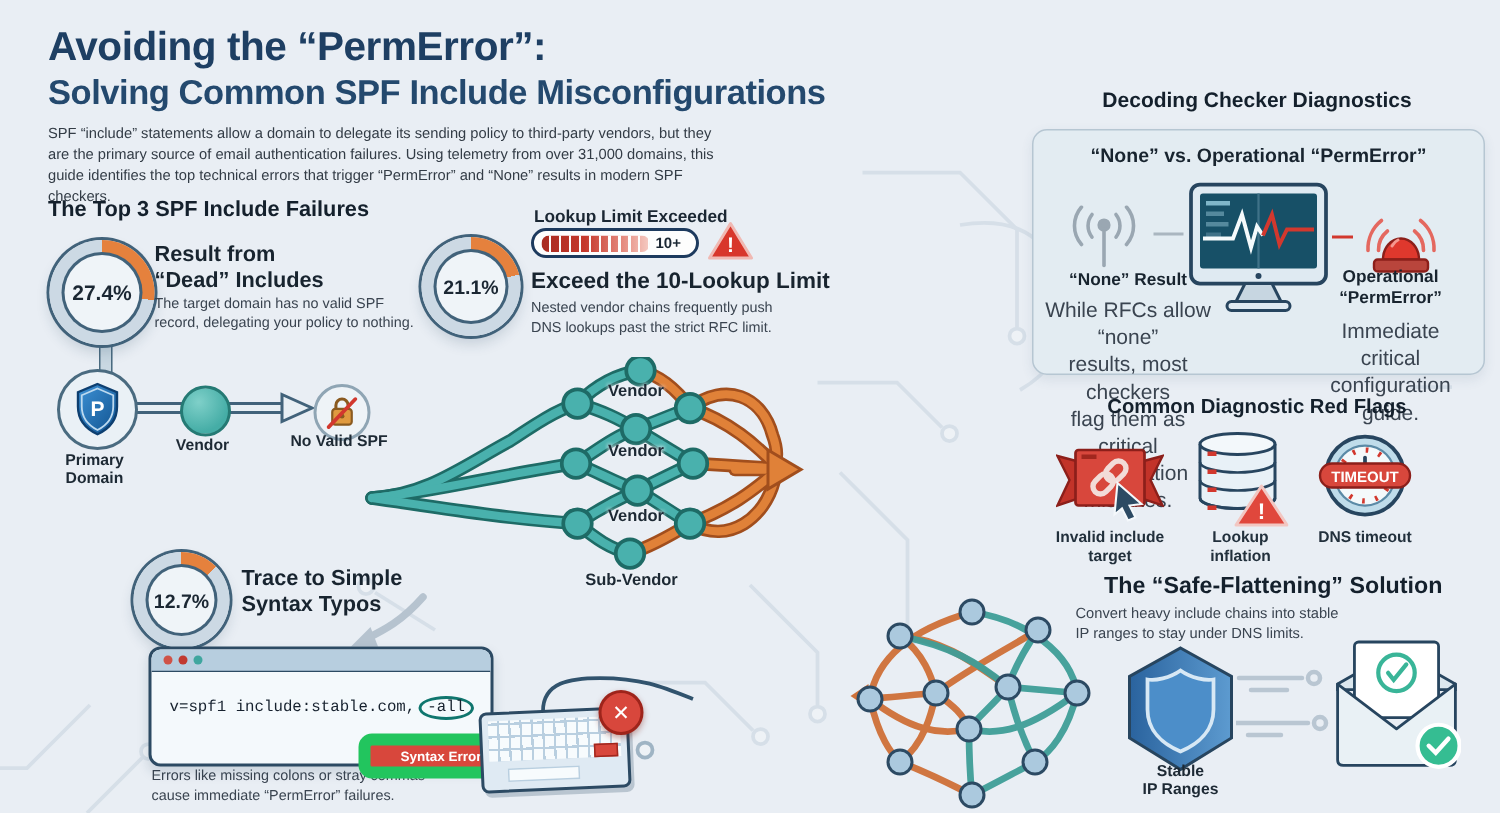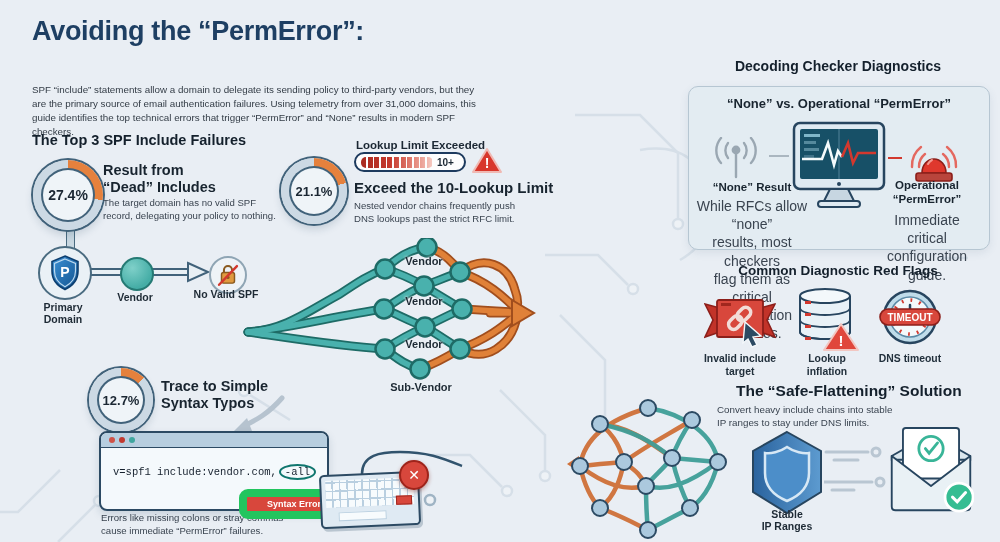--- a/index.html
+++ b/index.html
@@ -116,20 +116,21 @@
       <circle cx="430" cy="500" r="5" fill="#eef2f6" stroke="#9fb4c4"></circle>
     </g>
 
     <g>
       <path d="M282,398 C268,414 256,420 244,426" stroke="#b6c3cf" stroke-width="5" fill="none" stroke-linecap="round"></path>
       <polygon points="247,418 234,431 252,431" fill="#b6c3cf"></polygon>
     </g>
   </svg>
 
   <div class="abs h1a" style="left:32px;top:16px;z-index:2">Avoiding the “PermError”:</div>
+  <div class="abs h1b" style="left:32px;top:48px;z-index:2">Solving Common SPF Include Misconfigurations</div>
   <div class="abs intro" style="left:32px;top:83px;z-index:2">SPF “include” statements allow a domain to delegate its sending policy to third-party vendors, but they are the primary source of email authentication failures. Using telemetry from over 31,000 domains, this guide identifies the top technical errors that trigger “PermError” and “None” results in modern SPF checkers.</div>
 
   <div class="abs sech" style="left:32px;top:132px;z-index:2">The Top 3 SPF Include Failures</div>
 
   <div class="donut" style="left: 33px; top: 160px; width: 70px; height: 70px; z-index: 2; background: conic-gradient(rgb(229, 129, 61) 0deg, rgb(229, 129, 61) 27.4%, rgb(204, 217, 228) 27.4%, rgb(204, 217, 228) 100%);">
     <span class="pct" style="font-size:14px">27.4%</span>
   </div>
   <div class="abs item-t" style="left:103px;top:162px;z-index:2">Result from</div>
   <div class="abs item-t" style="left:103px;top:179px;z-index:2">“Dead” Includes</div>
   <div class="abs item-d pre" style="left:103px;top:197px;width:180px;z-index:2">The target domain has no valid SPF
@@ -275,21 +276,21 @@
   <div class="abs item-t" style="left:161px;top:378px;z-index:2">Trace to Simple</div>
   <div class="abs item-t" style="left:161px;top:395px;z-index:2">Syntax Typos</div>
 
   <div class="win" style="z-index:4">
     <div class="winbar">
       <span class="dot" style="background:#cf5348"></span>
       <span class="dot" style="background:#c13a30"></span>
       <span class="dot" style="background:#3fa69f"></span>
     </div>
     <div class="code">
-      <span>v=spf1 include:vendor.com,</span><span class="errspan">-all</span>
+      <span>v=spf1 include:stable.com,</span><span class="errspan">-all</span>
     </div>
   </div>
   <div class="badge">Syntax Error</div>
   <div class="abs item-d pre" style="left:101px;top:512px;width:220px;z-index:2">Errors like missing colons or stray commas
 cause immediate “PermError” failures.</div>
 
   <div class="kb" style="z-index:5">
     <div class="kbgrid"></div>
     <div class="redkey"></div>
     <div class="space"></div>

